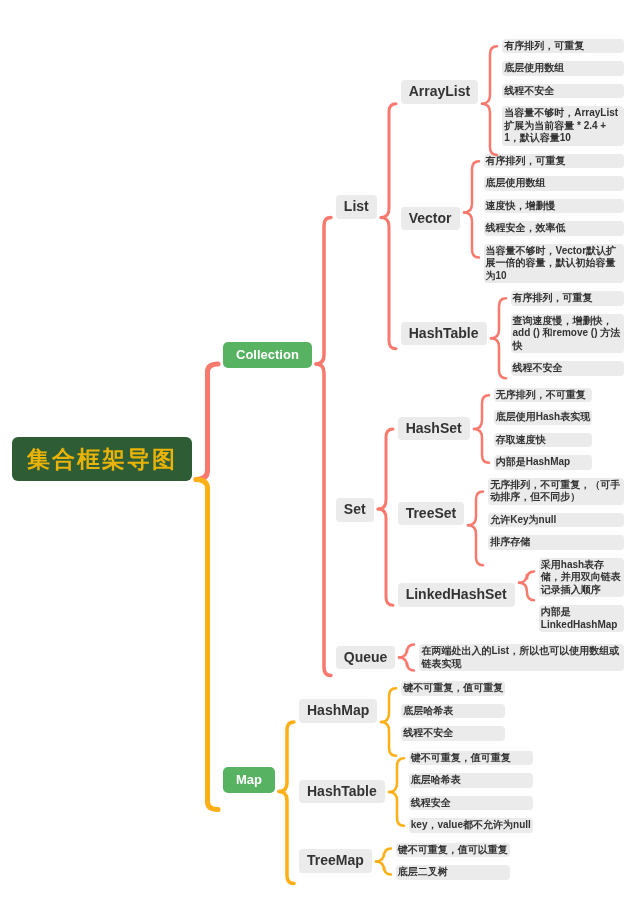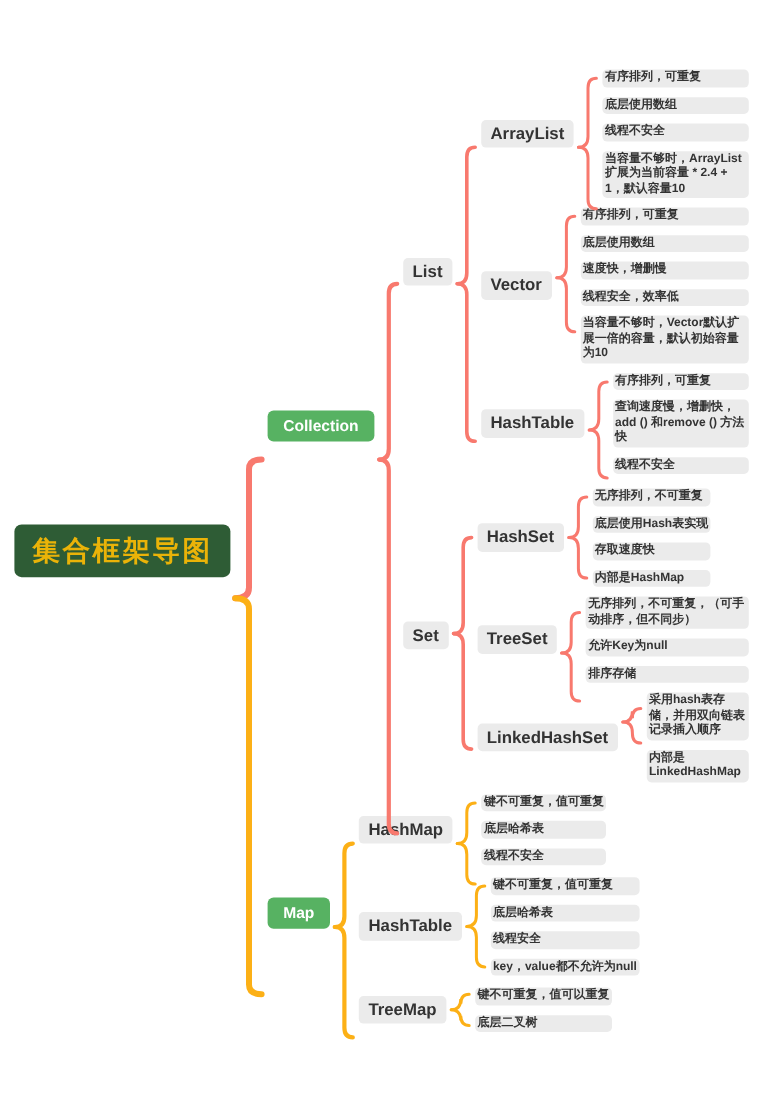--- a/index.html
+++ b/index.html
@@ -187,20 +187,32 @@
                   </div>
                 <div class="children g8">
                   <div class="node leaf">采用hash表存储，并用双向链表记录插入顺序</div>
                   <div class="node leaf">内部是LinkedHashMap</div>
                 </div>
               </div>
 
             </div>
           </div>
 
+          <div class="row">
+            <div class="node mid">Queue</div>
+            <div class="brace">
+                <svg width="20" height="27" viewBox="0 0 20 27">
+                  <path d="M 17 0.5 Q 10 0.5 10 8.5 L 10 4.5 Q 10 13.5 2 13.5" fill="none" stroke="#f8796e" stroke-width="2.5" stroke-linecap="round"></path>
+                  <path d="M 17 26.5 Q 10 26.5 10 18.5 L 10 22.5 Q 10 13.5 2 13.5" fill="none" stroke="#f8796e" stroke-width="2.5" stroke-linecap="round"></path>
+                </svg>
+              </div>
+            <div class="children g8">
+              <div class="node leaf">在两端处出入的List，所以也可以使用数组或链表实现</div>
+            </div>
+          </div>
 
         </div>
       </div>
 
       <div class="row">
         <div class="node branch">Map</div>
         <div class="brace">
             <svg width="20" height="221" viewBox="0 0 20 221">
               <path d="M 17 41 Q 10 41 10 49 L 10 101.5 Q 10 110.5 2 110.5" fill="none" stroke="#fcb016" stroke-width="3.5" stroke-linecap="round"></path>
               <path d="M 17 202.5 Q 10 202.5 10 194.5 L 10 119.5 Q 10 110.5 2 110.5" fill="none" stroke="#fcb016" stroke-width="3.5" stroke-linecap="round"></path>

